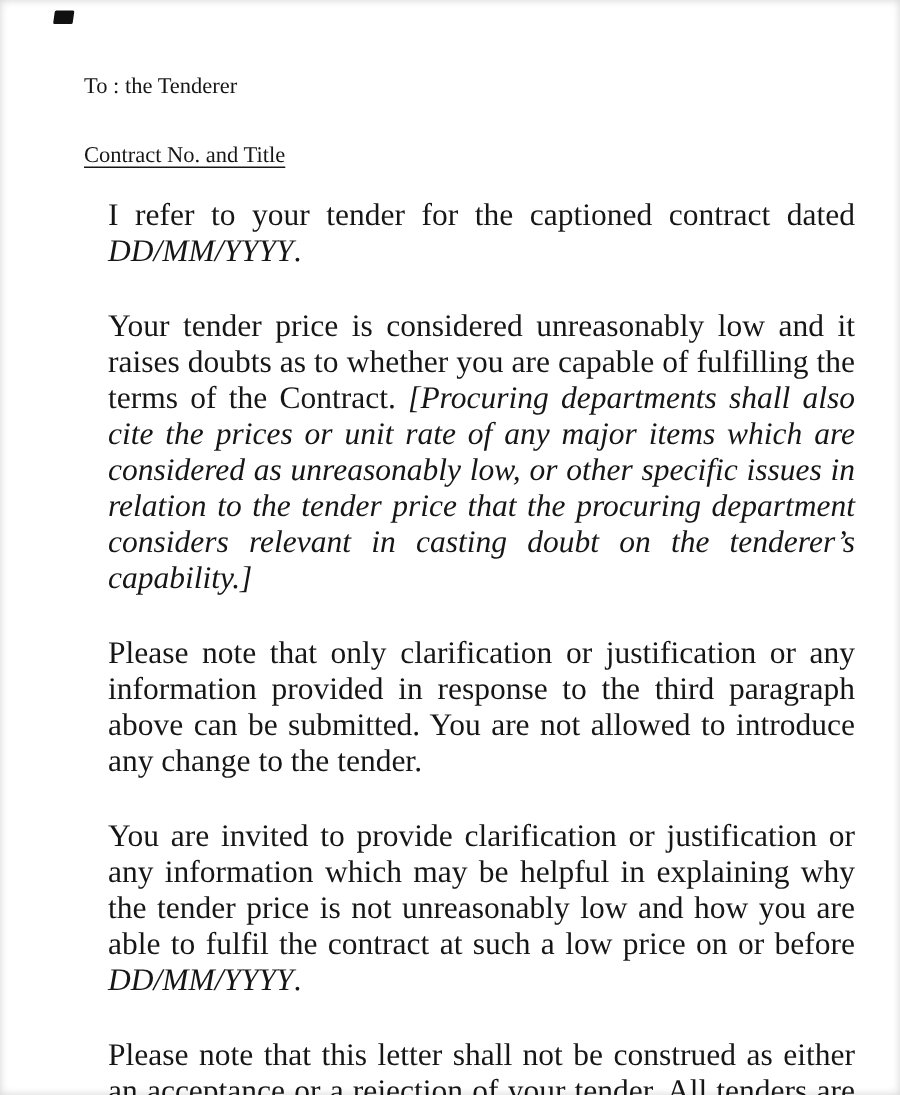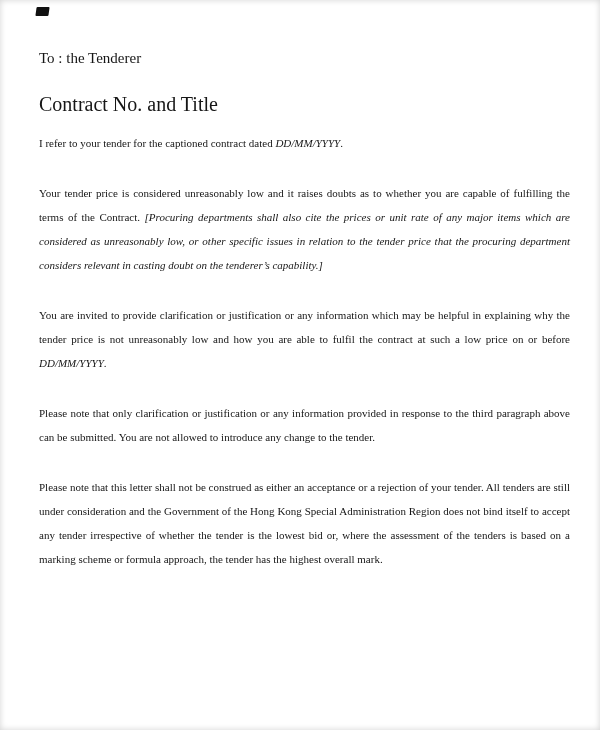--- a/index.html
+++ b/index.html
@@ -13,66 +13,67 @@
     position: relative;
     overflow: hidden;
     font-family: "Liberation Serif", "DejaVu Serif", serif;
     color: #161616;
   }
   .page {
     position: absolute;
     inset: 0;
     background: #ffffff;
     box-shadow: inset 0 0 6px rgba(0,0,0,0.18);
-    padding: 48px 30px 0 39px;
+    padding: 48px 30px 0 56px;
     box-sizing: border-box;
   }
   .scan-artifact {
     position: absolute;
     top: 7px;
     left: 36px;
     width: 13px;
     height: 9px;
     background: #111;
     border-radius: 1px;
     transform: skewX(-8deg);
   }
   .letter-line {
     font-size: 15px;
     line-height: 21.5px;
     margin: 0 0 24px 0;
   }
   .letter-para {
-    font-size: 11px;
+    font-size: 21px;
     line-height: 24px;
-    margin: 0 0 26px 0;
+    margin: 0 0 26px 16px;
     text-align: justify;
   }
   .subject {
-    font-size: 20px;
+    font-size: 15px;
     line-height: 21.5px;
     margin: 0 0 16px 0;
+    text-decoration: underline;
     text-underline-offset: 3px;
   }
   .italic { font-style: italic; }
 </style>
 </head>
 <body>
 
 <div class="page">
   <div class="scan-artifact"></div>
 
   <p class="letter-line">To : the Tenderer</p>
 
 
   <p class="subject">Contract No. and Title</p>
 
   <p class="letter-para"><span>I refer to your tender for the captioned contract dated </span><span class="italic">DD/MM/YYYY</span><span>.</span></p>
 
   <p class="letter-para"><span>Your tender price is considered unreasonably low and it raises doubts as to whether you are capable of fulfilling the terms of the Contract.  </span><span class="italic">[Procuring departments shall also cite the prices or unit rate of any major items which are considered as unreasonably low, or other specific issues in relation to the tender price that the procuring department considers relevant in casting doubt on the tenderer’s capability.]</span></p>
 
+  <p class="letter-para">Please note that only clarification or justification or any information provided in response to the third paragraph above can be submitted.  You are not allowed to introduce any change to the tender.</p>
+
   <p class="letter-para"><span>You are invited to provide clarification or justification or any information which may be helpful in explaining why the tender price is not unreasonably low and how you are able to fulfil the contract at such a low price on or before </span><span class="italic">DD/MM/YYYY</span><span>.</span></p>
-
-  <p class="letter-para">Please note that only clarification or justification or any information provided in response to the third paragraph above can be submitted.  You are not allowed to introduce any change to the tender.</p>
 
   <p class="letter-para">Please note that this letter shall not be construed as either an acceptance or a rejection of your tender.  All tenders are still under consideration and the Government of the Hong Kong Special Administration Region does not bind itself to accept any tender irrespective of whether the tender is the lowest bid or, where the assessment of the tenders is based on a marking scheme or formula approach, the tender has the highest overall mark.</p>
 
 </div>
 
 </body></html>

